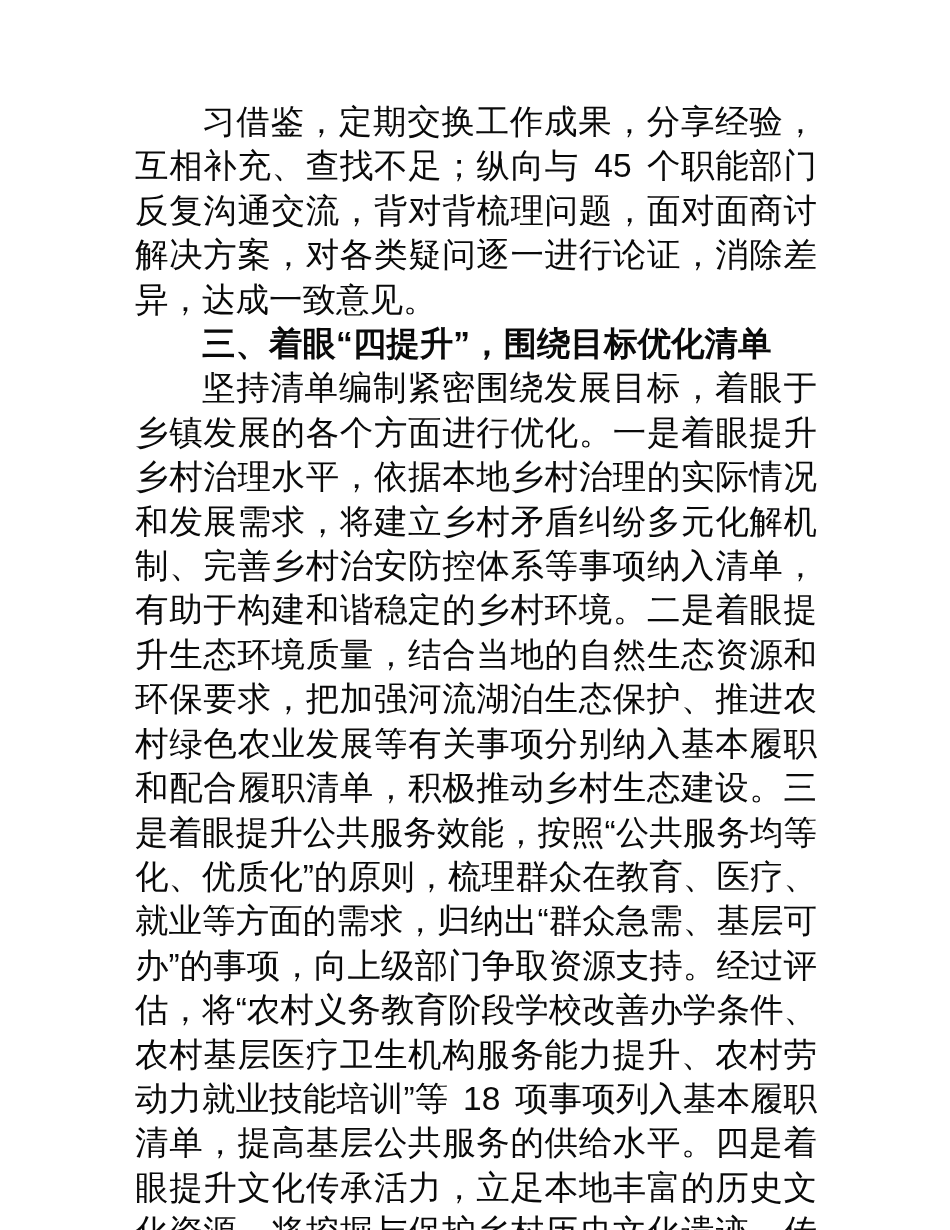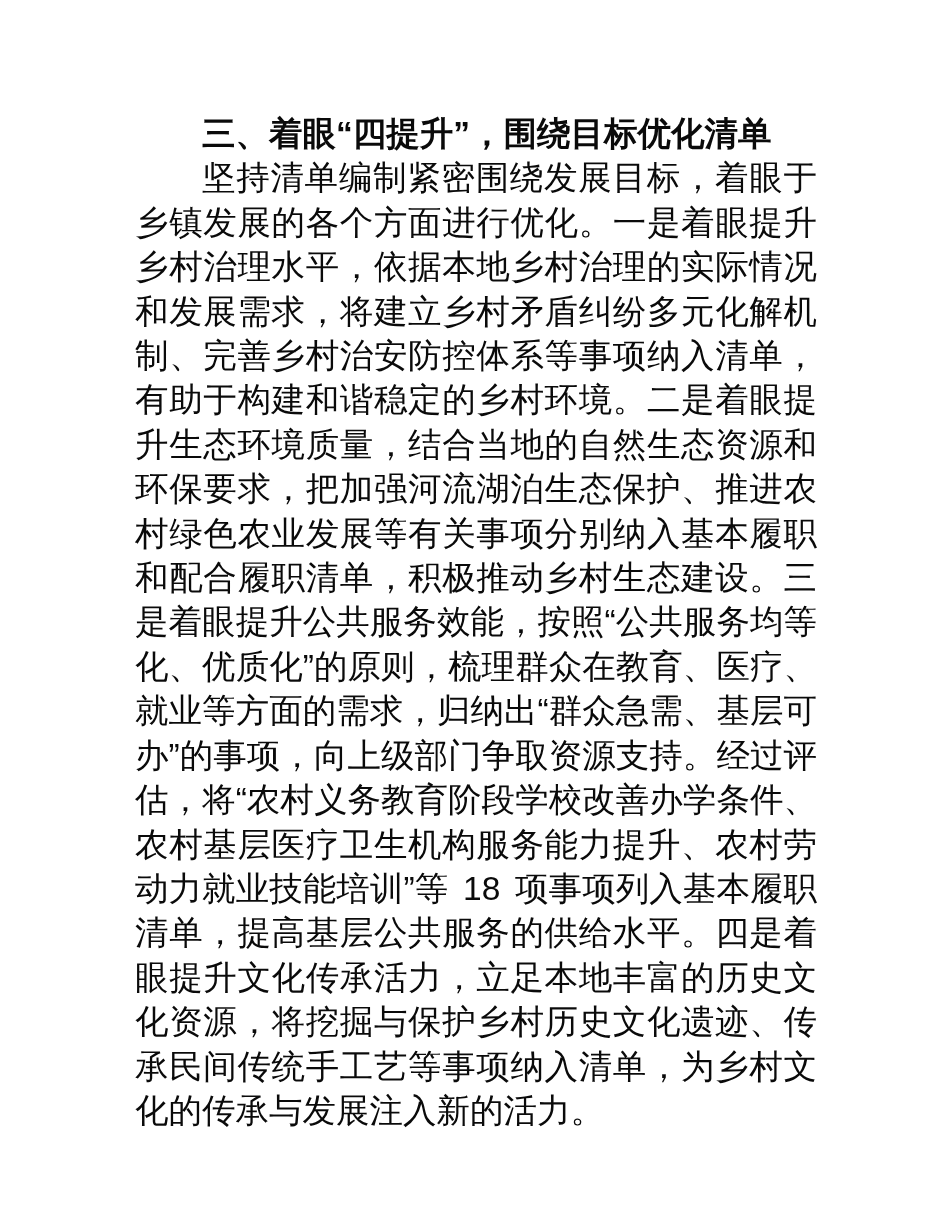--- a/index.html
+++ b/index.html
@@ -34,34 +34,35 @@
     text-align: justify;
     text-justify: inter-character;
     text-indent: 2em;
     letter-spacing: 0;
     font-weight: normal;
     word-break: break-all;
     color: #0a0a0a;
   }
   .para.heading {
     font-weight: bold;
-    margin-top: 12px;
+    margin-top: 0;
     text-align: left;
   }
   
   .num {
     padding: 0 0.16em;
     font-family: "Liberation Sans", "DejaVu Sans", sans-serif;
   }
 </style>
 </head>
 <body>
 
 <div class="page">
   <div class="page-body">
 
+    <p class="para">习借鉴，定期交换工作成果，分享经验，互相补充、查找不足；纵向与 <span class="num">45</span> 个职能部门反复沟通交流，背对背梳理问题，面对面商讨解决方案，对各类疑问逐一进行论证，消除差异，达成一致意见。</p>
 
     <p class="para heading">三、着眼“四提升”，围绕目标优化清单</p>
 
     <p class="para">坚持清单编制紧密围绕发展目标，着眼于乡镇发展的各个方面进行优化。一是着眼提升乡村治理水平，依据本地乡村治理的实际情况和发展需求，将建立乡村矛盾纠纷多元化解机制、完善乡村治安防控体系等事项纳入清单，有助于构建和谐稳定的乡村环境。二是着眼提升生态环境质量，结合当地的自然生态资源和环保要求，把加强河流湖泊生态保护、推进农村绿色农业发展等有关事项分别纳入基本履职和配合履职清单，积极推动乡村生态建设。三是着眼提升公共服务效能，按照“公共服务均等化、优质化”的原则，梳理群众在教育、医疗、就业等方面的需求，归纳出“群众急需、基层可办”的事项，向上级部门争取资源支持。经过评估，将“农村义务教育阶段学校改善办学条件、农村基层医疗卫生机构服务能力提升、农村劳动力就业技能培训”等 <span class="num">18</span> 项事项列入基本履职清单，提高基层公共服务的供给水平。四是着眼提升文化传承活力，立足本地丰富的历史文化资源，将挖掘与保护乡村历史文化遗迹、传承民间传统手工艺等事项纳入清单，为乡村文化的传承与发展注入新的活力。</p>
 
   </div>
 </div>
 
 </body></html>

